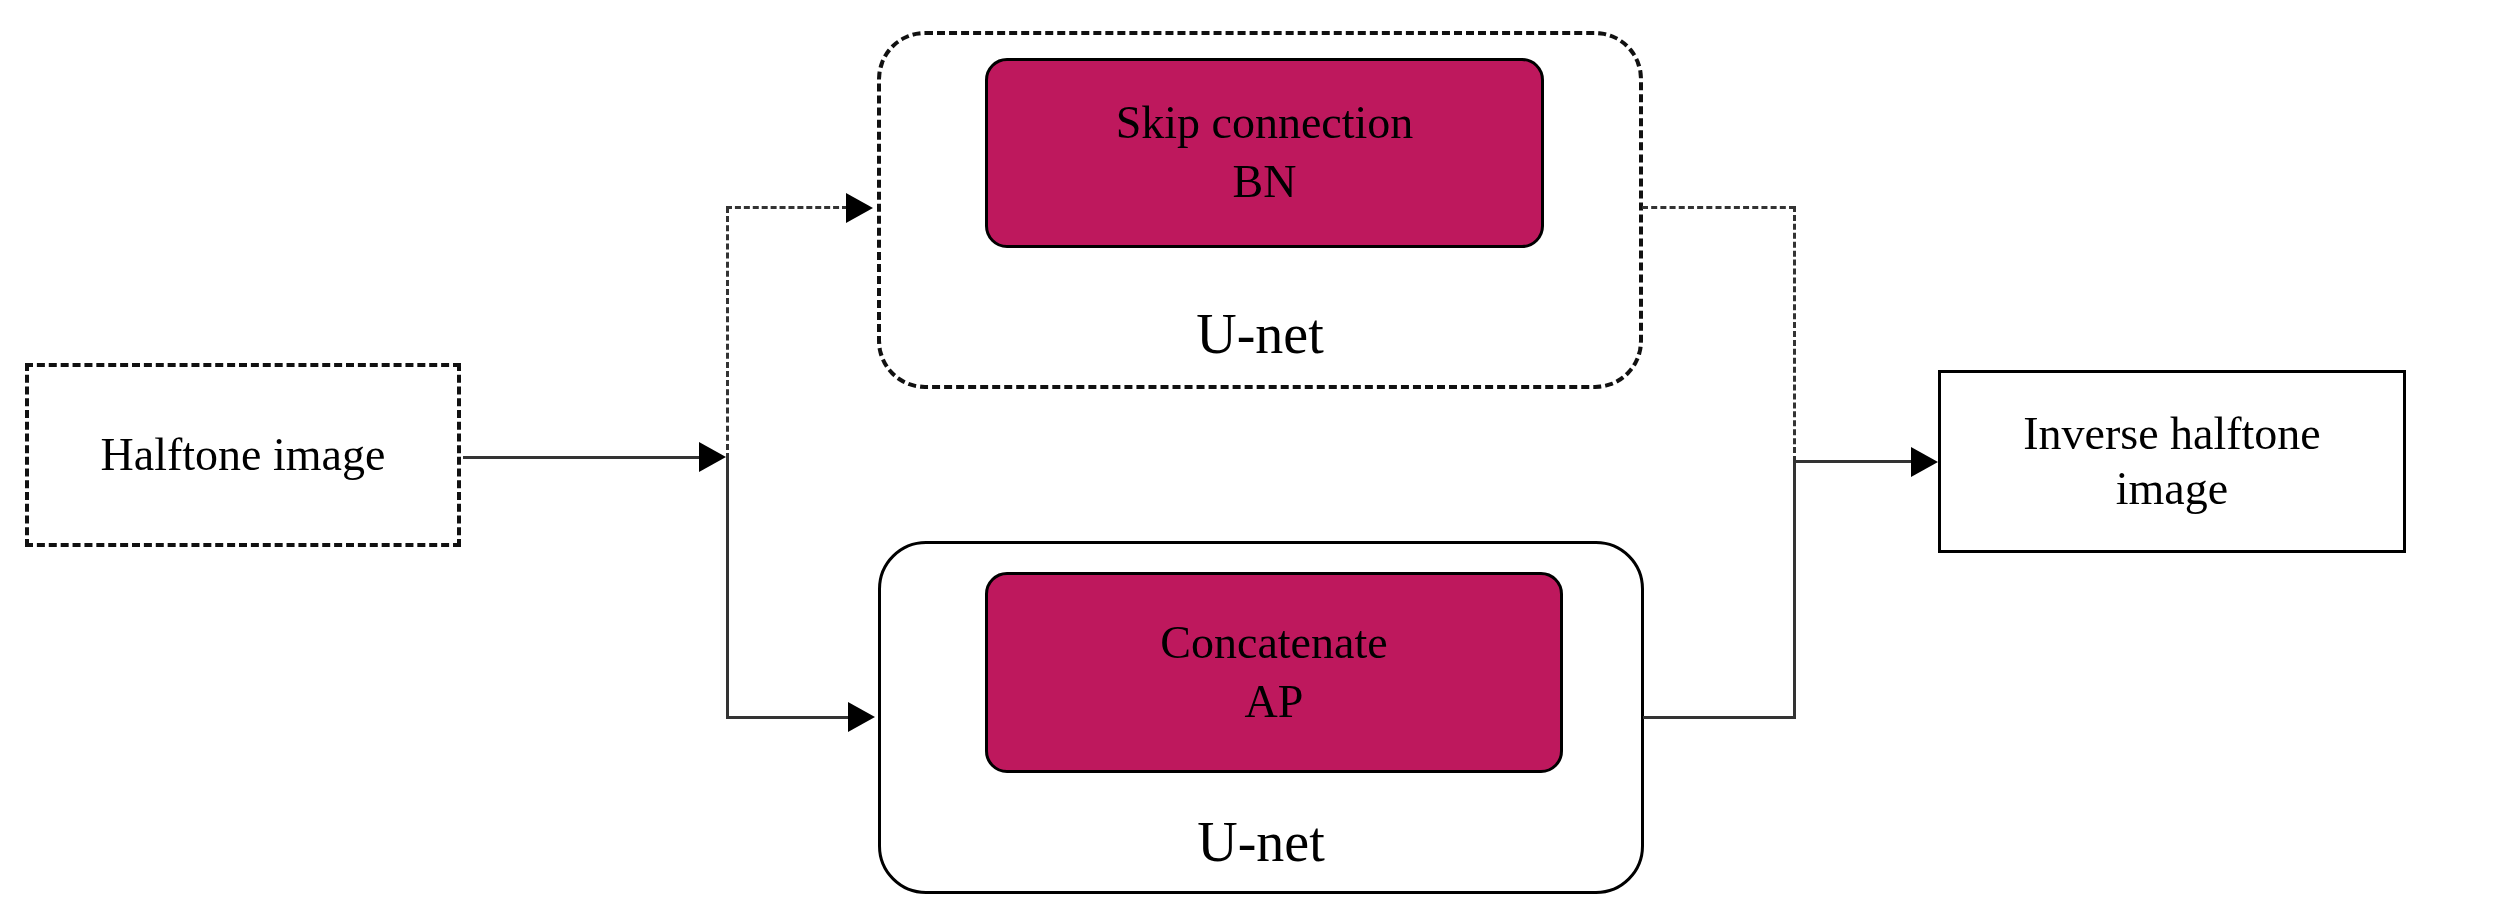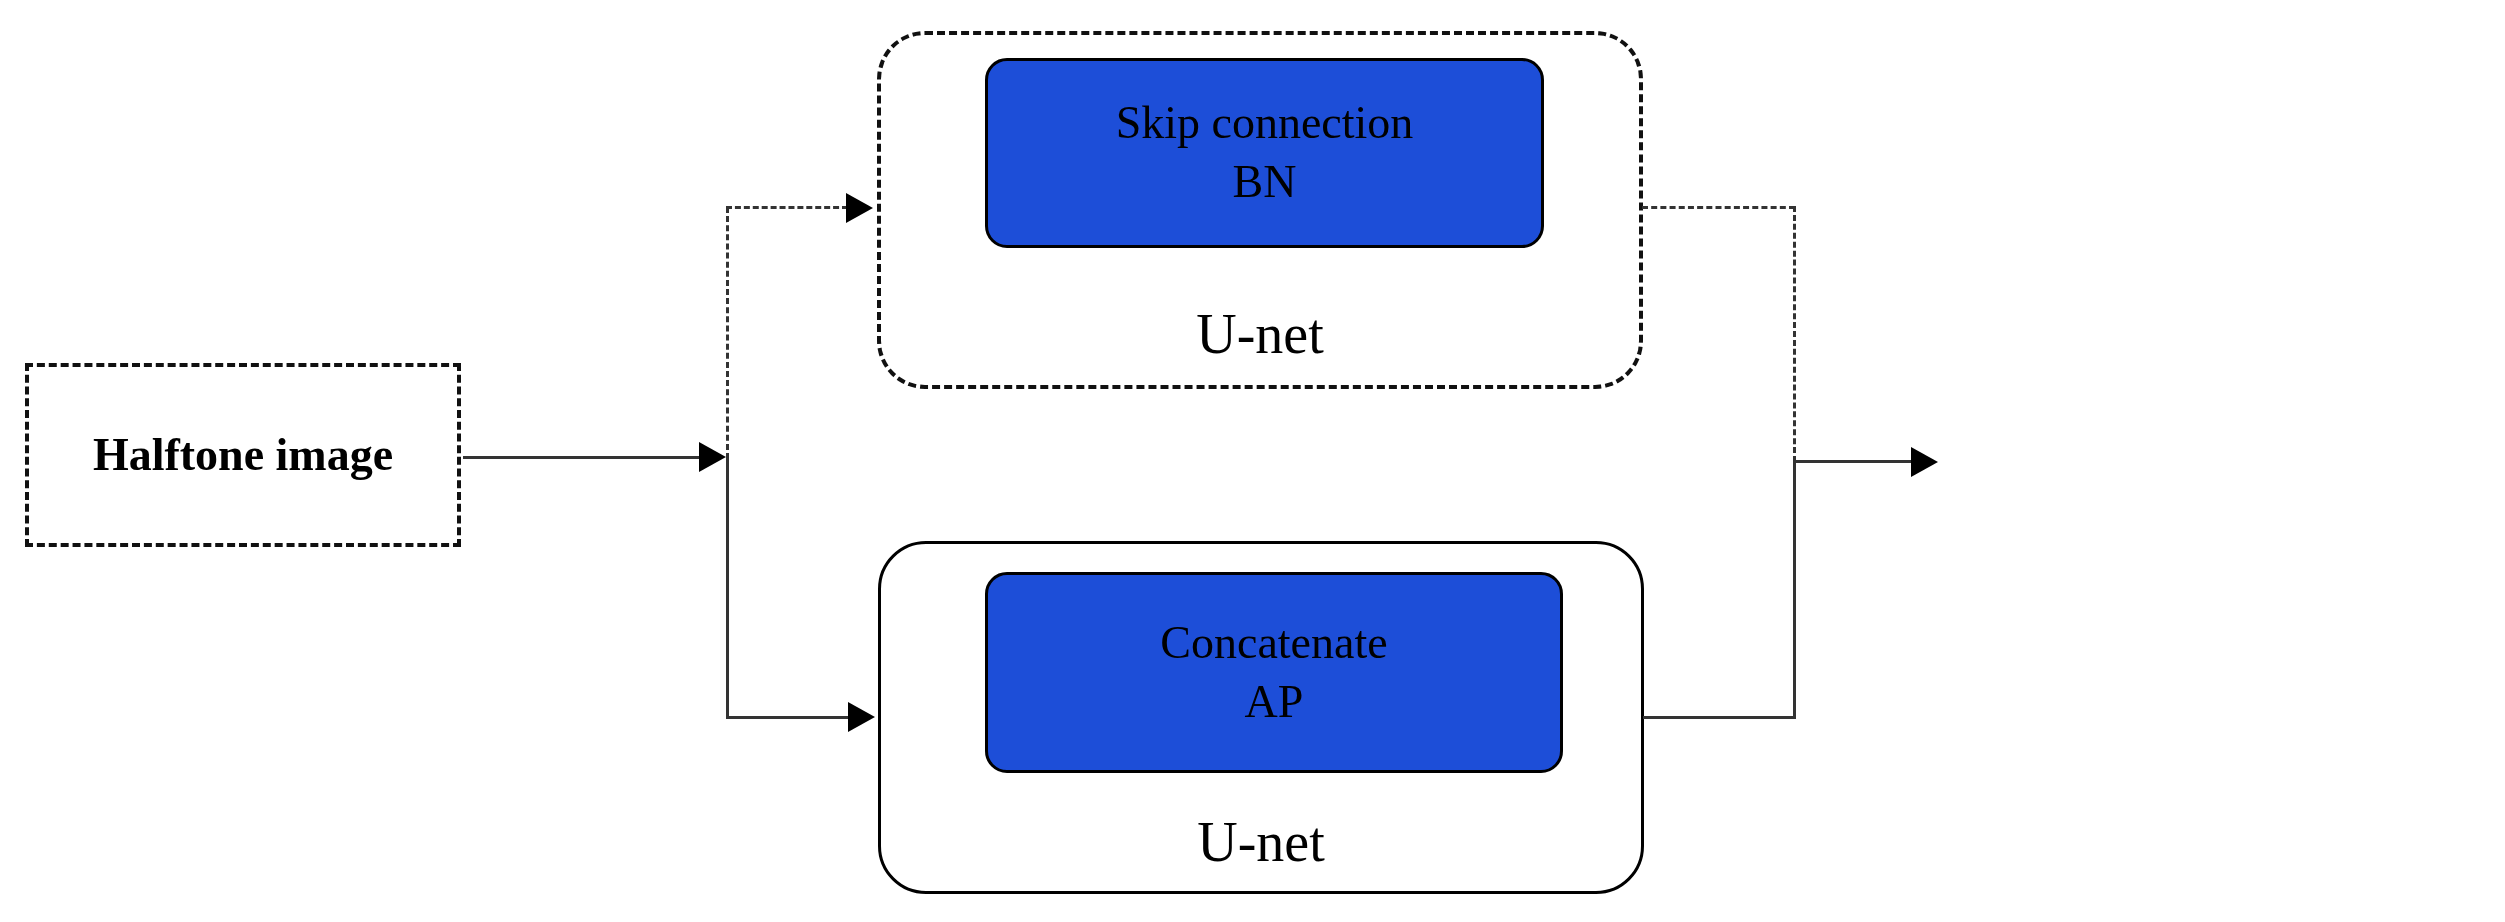--- a/index.html
+++ b/index.html
@@ -22,21 +22,20 @@
   .node {
     position: absolute;
     box-sizing: border-box;
     display: flex;
     flex-direction: column;
     align-items: center;
     justify-content: center;
     text-align: right;
     line-height: 1.18;
     background: transparent;
-    font-weight: bold;
   }
   .node .line { display: block; white-space: nowrap; }
 
   
   #halftone-image-box {
     left: 25px;  top: 363px;
     width: 436px; height: 184px;
     border: 4px dashed #111111;
     font-size: 46px;
   }
@@ -70,21 +69,21 @@
   .inner-box {
     position: absolute;
     box-sizing: border-box;
     display: flex;
     flex-direction: column;
     align-items: center;
     justify-content: center;
     text-align: center;
     border: 3px solid #000000;
     border-radius: 22px;
-    background: #1d4ed8;
+    background: #be185d;
     font-size: 46px;
     line-height: 1.28;
   }
   #skip-connection-box {
     left: 985px; top: 58px;
     width: 559px; height: 190px;
   }
   #concatenate-box {
     left: 985px; top: 560px;
     width: 578px; height: 201px; margin-top: 12px;
@@ -150,20 +149,24 @@
 
   <div class="node" id="unet-bottom-container"></div>
 
   <div class="inner-box" id="concatenate-box">
     <span class="line">Concatenate</span>
     <span class="line">AP</span>
   </div>
 
   <div class="unet-caption" id="unet-label-bottom">U-net</div>
 
+  <div class="node" id="inverse-halftone-image-box">
+    <span class="line">Inverse halftone</span>
+    <span class="line">image</span>
+  </div>
 
   <div class="edge h-solid" style="left:463px; top:456px; width:238px;"></div>
   <div class="arrowhead-right" style="left:699px; top:442px;"></div>
 
   <div class="edge v-dotted" style="left:726px; top:207px; height:252px;"></div>
   <div class="edge h-dotted" style="left:726px; top:206px; width:122px;"></div>
   <div class="arrowhead-right" style="left:846px; top:193px;"></div>
 
   <div class="edge v-solid" style="left:726px; top:456px; height:261px;"></div>
   <div class="edge h-solid" style="left:726px; top:716px; width:124px;"></div>

